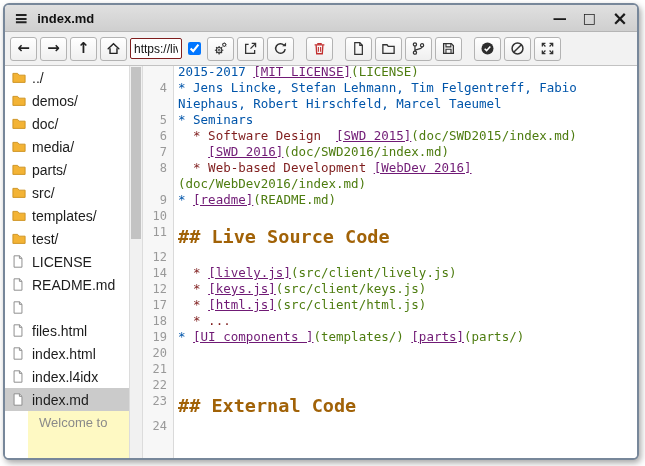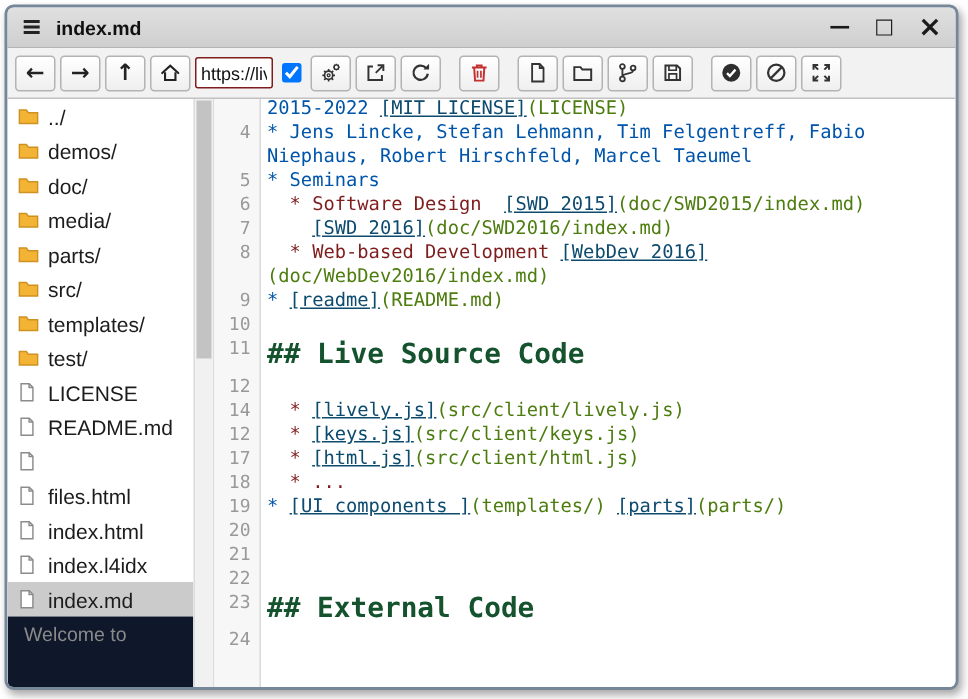--- a/index.html
+++ b/index.html
@@ -28,39 +28,39 @@
                font-size:12px; padding:1px 3px; color:#111; font-family:"Liberation Sans",sans-serif; }
   .auto-chk { width:13px; height:13px; margin:0 3px; }
   .gap { margin-left:9px; }
   
   .main { flex:1; display:flex; min-height:0; }
   .sidebar { flex:0 0 124px; display:flex; flex-direction:column; overflow:hidden; background:#fff; }
   .sb-item { flex:0 0 23px; display:flex; align-items:center; gap:5px; padding-left:6px;
              font-size:14px; color:#1c1c1c; white-space:nowrap; overflow:hidden; cursor:pointer; }
   .sb-item.selected { background:#cbcbcb; }
   .sb-icon { flex:0 0 16px; height:16px; display:flex; align-items:center; }
-  .sb-footer { flex:1; background:#0f172a; color:#8a8a8a; font-size:13px; padding:4px 0 0 11px; }
+  .sb-footer { flex:1; background:#fef9c3; color:#8a8a8a; font-size:13px; padding:4px 0 0 11px;margin-left:23px; }
   .scrollcol { flex:0 0 14px; background:#f1f1f1; border-left:1px solid #dcdcdc; border-right:1px solid #dcdcdc; position:relative; }
   .scroll-thumb { position:absolute; left:1px; right:1px; top:1px; height:44%; background:#c3c3c3; }
   
   .editor { flex:1; min-width:0; position:relative; background:#fff; overflow:hidden;
             font-family:"DejaVu Sans Mono","Liberation Mono",monospace; font-size:12.5px; line-height:16px; }
   .editor::before { content:""; position:absolute; left:0; top:0; bottom:0; width:30px;
                     background:#f7f7f7; border-right:1px solid #dadada; }
   .lines { position:relative; }
   .row { display:flex; min-height:16px; }
   .row.clip-top { margin-top:-2px; }
   .ln { flex:0 0 31px; padding-right:7px; text-align:right; color:#999; font-size:12px; line-height:16px; }
   .lc { flex:1; padding-left:4px; white-space:pre-wrap; overflow-wrap:break-word; color:#000; min-width:0; }
   .s-list1 { color:#0055aa; }
   .s-list2 { color:#7f1d1d; }
-  .s-link  { color:#0c4a6e; text-decoration:underline; }
+  .s-link  { color:#701a75; text-decoration:underline; }
   .s-string{ color:#4d7c0f; }
   .s-plain { color:#000; }
-  .s-header{ color:#14532d; font-weight:bold; font-size:18.5px; line-height:25px; }
+  .s-header{ color:#a16207; font-weight:bold; font-size:18.5px; line-height:25px; }
   svg { display:block; }
 </style>
 </head>
 <body>
 
 <div class="window">
 
   <div class="titlebar">
     <span class="menu-glyph">≡</span>
     <span class="win-title">index.md</span>
@@ -306,21 +306,21 @@
         </div>
         <div class="sb-footer">Welcome to</div>
       </div>
     <div class="scrollcol">
       <div class="scroll-thumb"></div>
     </div>
     <div class="editor">
       <div class="lines">
           <div class="row clip-top">
             <span class="ln"></span>
-            <span class="lc"><span class="s-list1">2015-2022 </span><span class="s-link">[MIT LICENSE]</span><span class="s-string">(LICENSE)</span></span>
+            <span class="lc"><span class="s-list1">2015-2017 </span><span class="s-link">[MIT LICENSE]</span><span class="s-string">(LICENSE)</span></span>
           </div>
           <div class="row">
             <span class="ln">4</span>
             <span class="lc"><span class="s-list1">* Jens Lincke, Stefan Lehmann, Tim Felgentreff, Fabio Niephaus, Robert Hirschfeld, Marcel Taeumel</span></span>
           </div>
           <div class="row">
             <span class="ln">5</span>
             <span class="lc"><span class="s-list1">* Seminars</span></span>
           </div>
           <div class="row">

